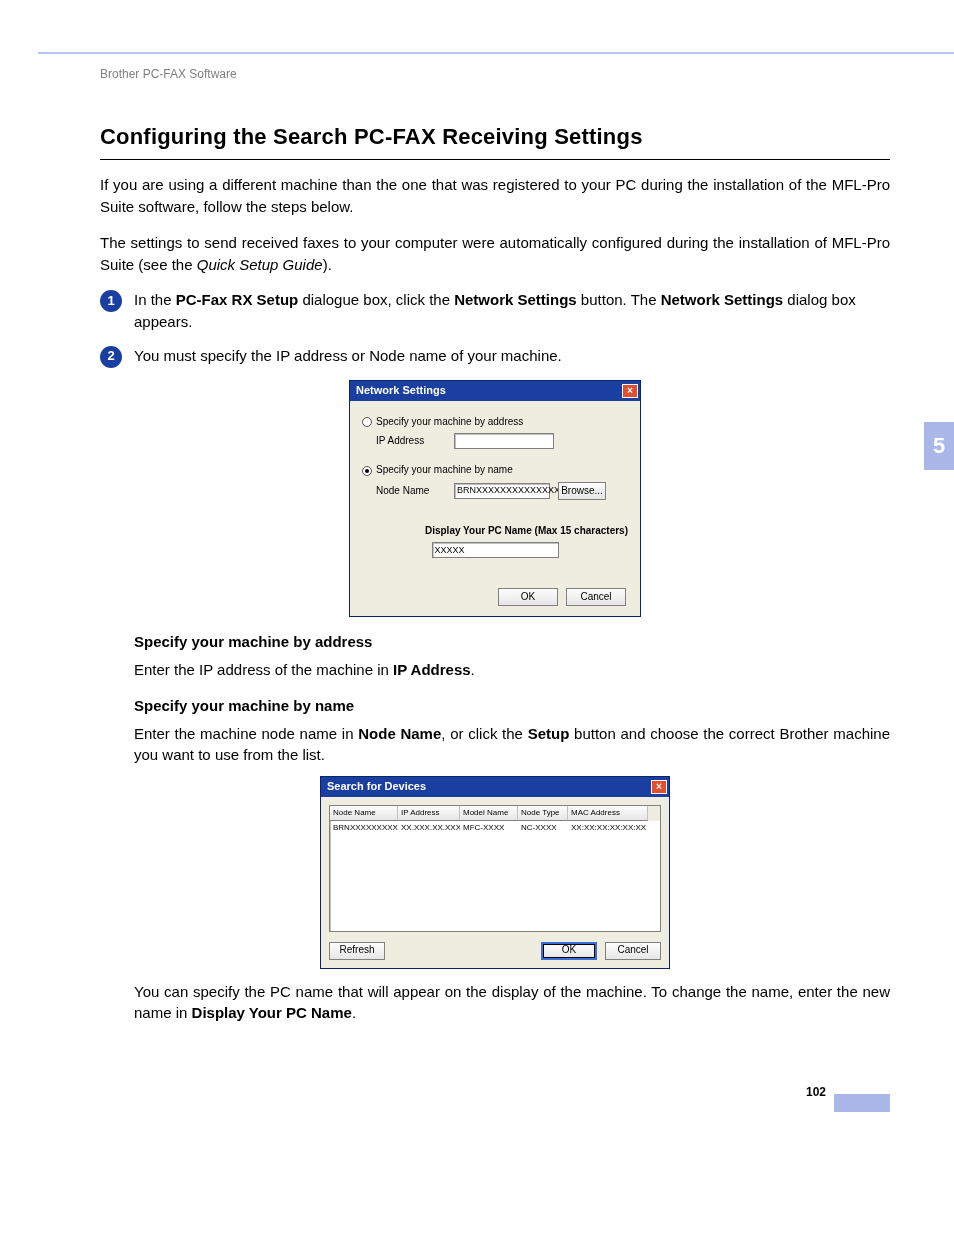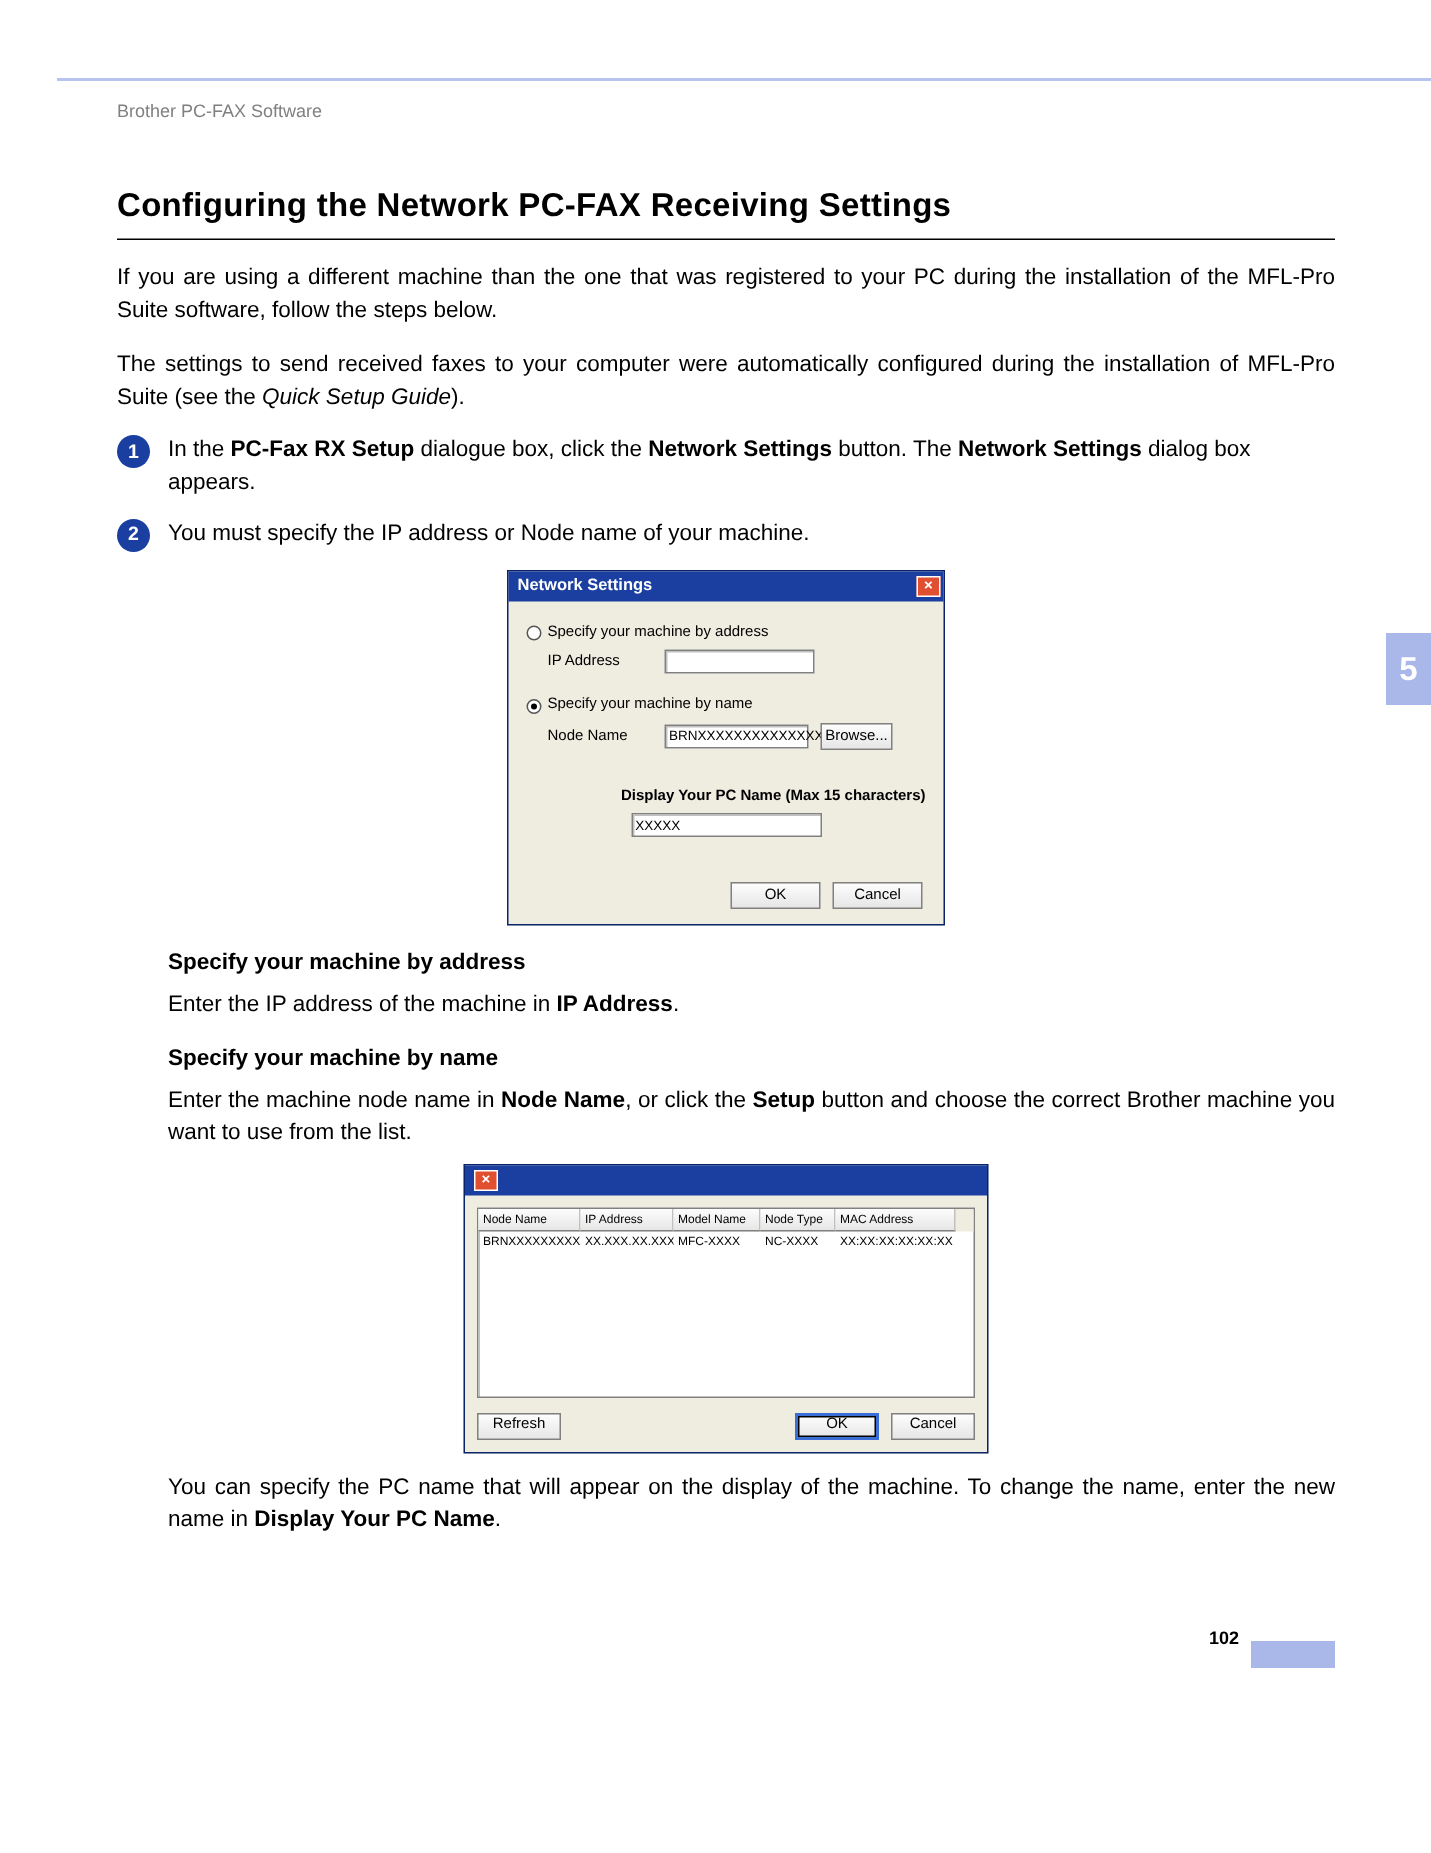--- a/index.html
+++ b/index.html
@@ -15,21 +15,21 @@
   .page {
     width: 954px;
     margin: 0 auto;
     position: relative;
   }
   .top-rule {
     border-top: 2px solid #b8c4f0;
     margin: 52px 0 0 38px;
   }
   .content {
-    padding: 12px 64px 40px 78px;
+    padding: 12px 64px 40px 100px;
   }
   .running-head {
     font-size: 12px;
     color: #808080;
     margin: 0 0 38px 0;
   }
   h1.section-title {
     font-size: 22px;
     font-weight: bold;
     margin: 0 0 6px 0;
@@ -247,21 +247,21 @@
 <body>
 
 <div class="page">
   <div class="top-rule"></div>
 
   <div class="side-tab">5</div>
 
   <div class="content">
     <p class="running-head">Brother PC-FAX Software</p>
 
-    <h1 class="section-title">Configuring the Network PC-FAX Receiving Settings</h1>
+    <h1 class="section-title">Configuring the Search PC-FAX Receiving Settings</h1>
     <hr class="title-rule">
 
     <p class="body">If you are using a different machine than the one that was registered to your PC during the installation of the MFL-Pro Suite software, follow the steps below.</p>
     <p class="body">
       <span>The settings to send received faxes to your computer were automatically configured during the installation of MFL-Pro Suite (see the </span><em>Quick Setup Guide</em><span>).</span>
     </p>
 
     <div class="step">
       <div class="step-bullet">1</div>
       <div class="step-text">
@@ -318,20 +318,21 @@
       </p>
 
       <div class="sub-head">Specify your machine by name</div>
       <p class="sub-body">
         <span>Enter the machine node name in </span><b>Node Name</b><span>, or click the </span><b>Setup</b><span> button and choose the correct Brother machine you want to use from the list.</span>
       </p>
     </div>
 
     <div class="dlg2">
       <div class="dlg-titlebar">
+        <span class="dlg-title">Search for Devices</span>
         <span class="dlg-close">×</span>
       </div>
       <div class="dlg2-body">
         <div class="grid">
           <div class="grid-head">
             <div class="c1">Node Name</div>
             <div class="c2">IP Address</div>
             <div class="c3">Model Name</div>
             <div class="c4">Node Type</div>
             <div class="c5">MAC Address</div>

